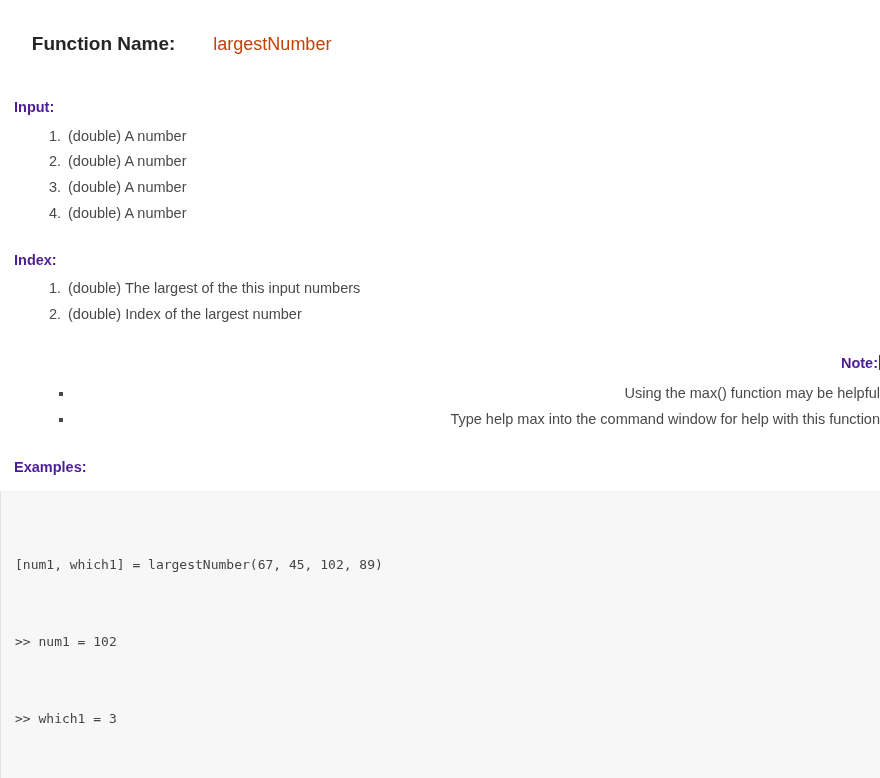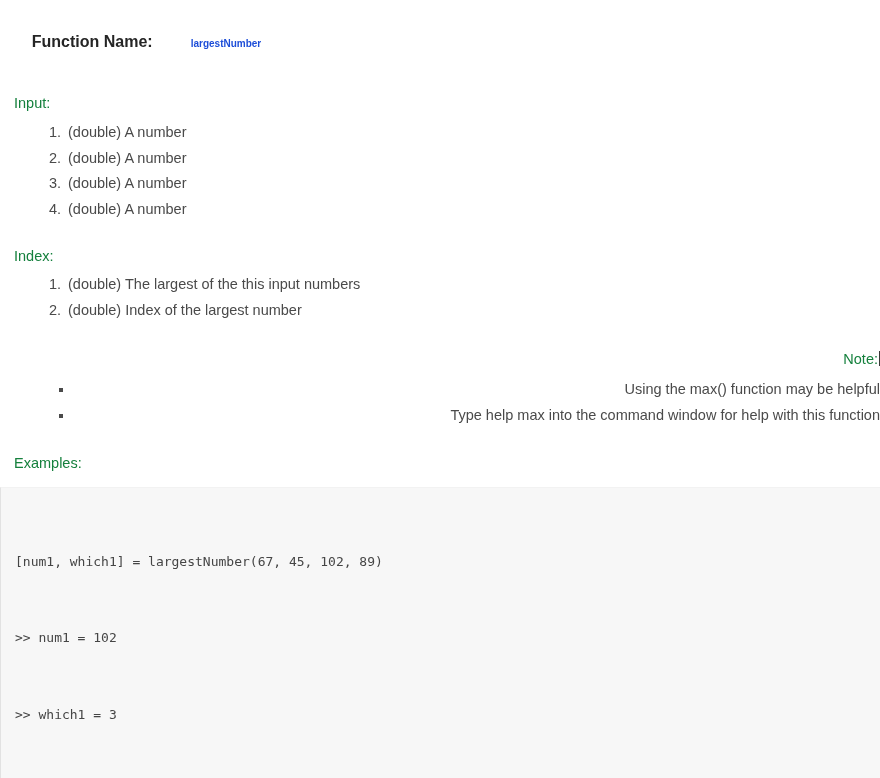--- a/index.html
+++ b/index.html
@@ -22,39 +22,39 @@
   }
 
   
   .line-row {
     padding: 0 0 0 14px;
     margin: 0;
   }
 
   .heading {
     font-size: 14.5px;
-    font-weight: normal;
-    color: #15803d;
+    font-weight: bold;
+    color: #4c1d95;
     line-height: 1.2;
   }
 
   .fname-row {
     padding: 11px 0 0 14px;
     white-space: pre;
     line-height: 1.3;
   }
   .fname-label {
-    font-size: 16px;
+    font-size: 19px;
     font-weight: bold;
     color: #252525;
   }
   .fname-value {
-    font-size: 10px;
-    font-weight: bold;
-    color: #1d4ed8;
+    font-size: 18px;
+    font-weight: normal;
+    color: #c2410c;
   }
   .tabgap {
     display: inline-block;
     width: 38px;
   }
 
   .sec-input    { padding-top: 21px; }
   .sec-output   { padding-top: 24px; }
   .sec-note     { padding-top: 26px; text-align: right; }
   .sec-examples { padding-top: 25px; }

